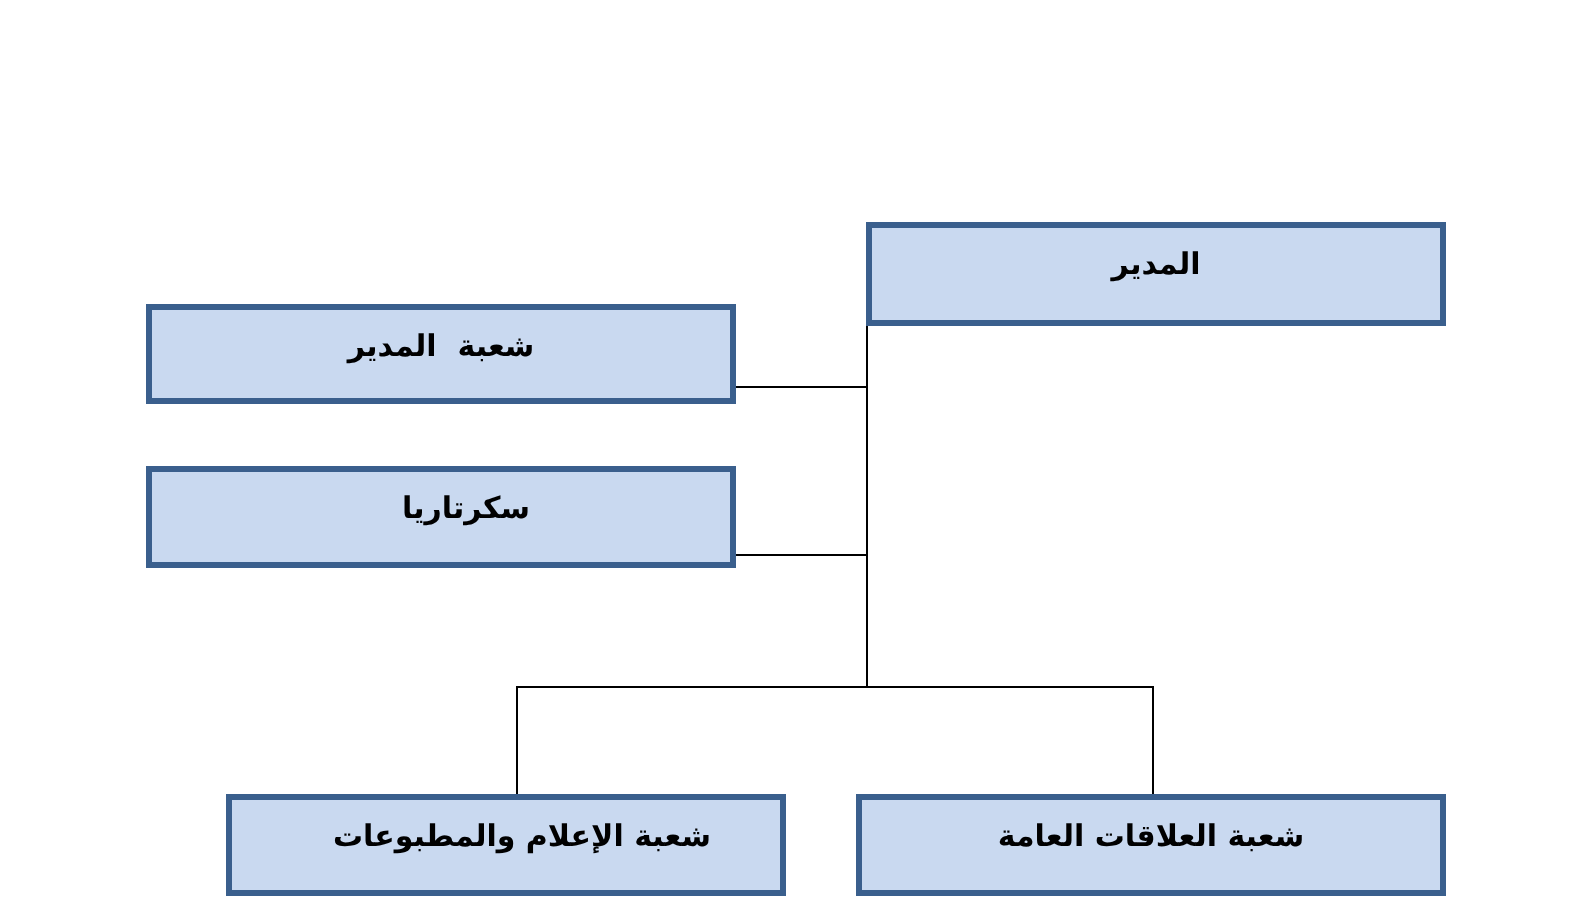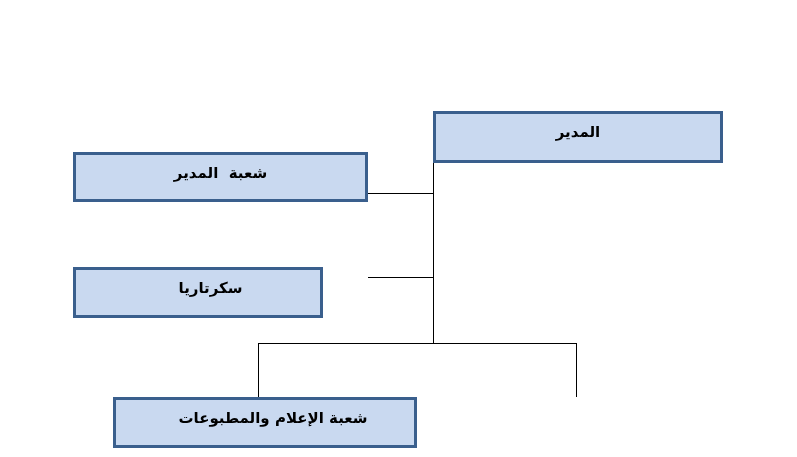--- a/index.html
+++ b/index.html
@@ -36,22 +36,22 @@
     text-align: center;
     line-height: 1.2;
   }
   .connector {
     position: absolute;
     background: #000000;
   }
   
   #node-director      { left: 433px; top: 66px;  width: 290px; height: 52px; }
   #node-deputy        { left: 73px;  top: 107px; width: 295px; height: 50px; }
-  #node-secretariat   { left: 73px;  top: 222px; width: 250px; height: 51px; padding-left: 25px; }
-  #node-media         { left: 113px; top: 352px; width: 304px; height: 51px; padding-left: 16px; }
+  #node-secretariat   { left: 73px;  top: 188px; width: 295px; height: 51px; padding-left: 25px; }
+  #node-media         { left: 113px; top: 352px; width: 280px; height: 51px; padding-left: 16px; }
   #node-pr            { left: 428px; top: 352px; width: 295px; height: 51px; }
   
   #line-main-vertical     { left: 433px; top: 118px; width: 1px;   height: 180px; }
   #line-deputy-horiz      { left: 368px; top: 148px; width: 65px;  height: 1px; }
   #line-secretariat-horiz { left: 368px; top: 232px; width: 65px;  height: 1px; }
   #line-bottom-horiz      { left: 258px; top: 298px; width: 319px; height: 1px; }
   #line-media-drop        { left: 258px; top: 298px; width: 1px;   height: 54px; }
   #line-pr-drop           { left: 576px; top: 298px; width: 1px;   height: 54px; }
 </style>
 </head>
@@ -75,14 +75,17 @@
   </div>
 
   <div class="org-node" id="node-secretariat">
     <span class="node-label">سكرتاريا</span>
   </div>
 
   <div class="org-node" id="node-media">
     <span class="node-label">شعبة الإعلام والمطبوعات</span>
   </div>
 
+  <div class="org-node" id="node-pr">
+    <span class="node-label">شعبة العلاقات العامة</span>
+  </div>
 
 </div>
 
 </body></html>

